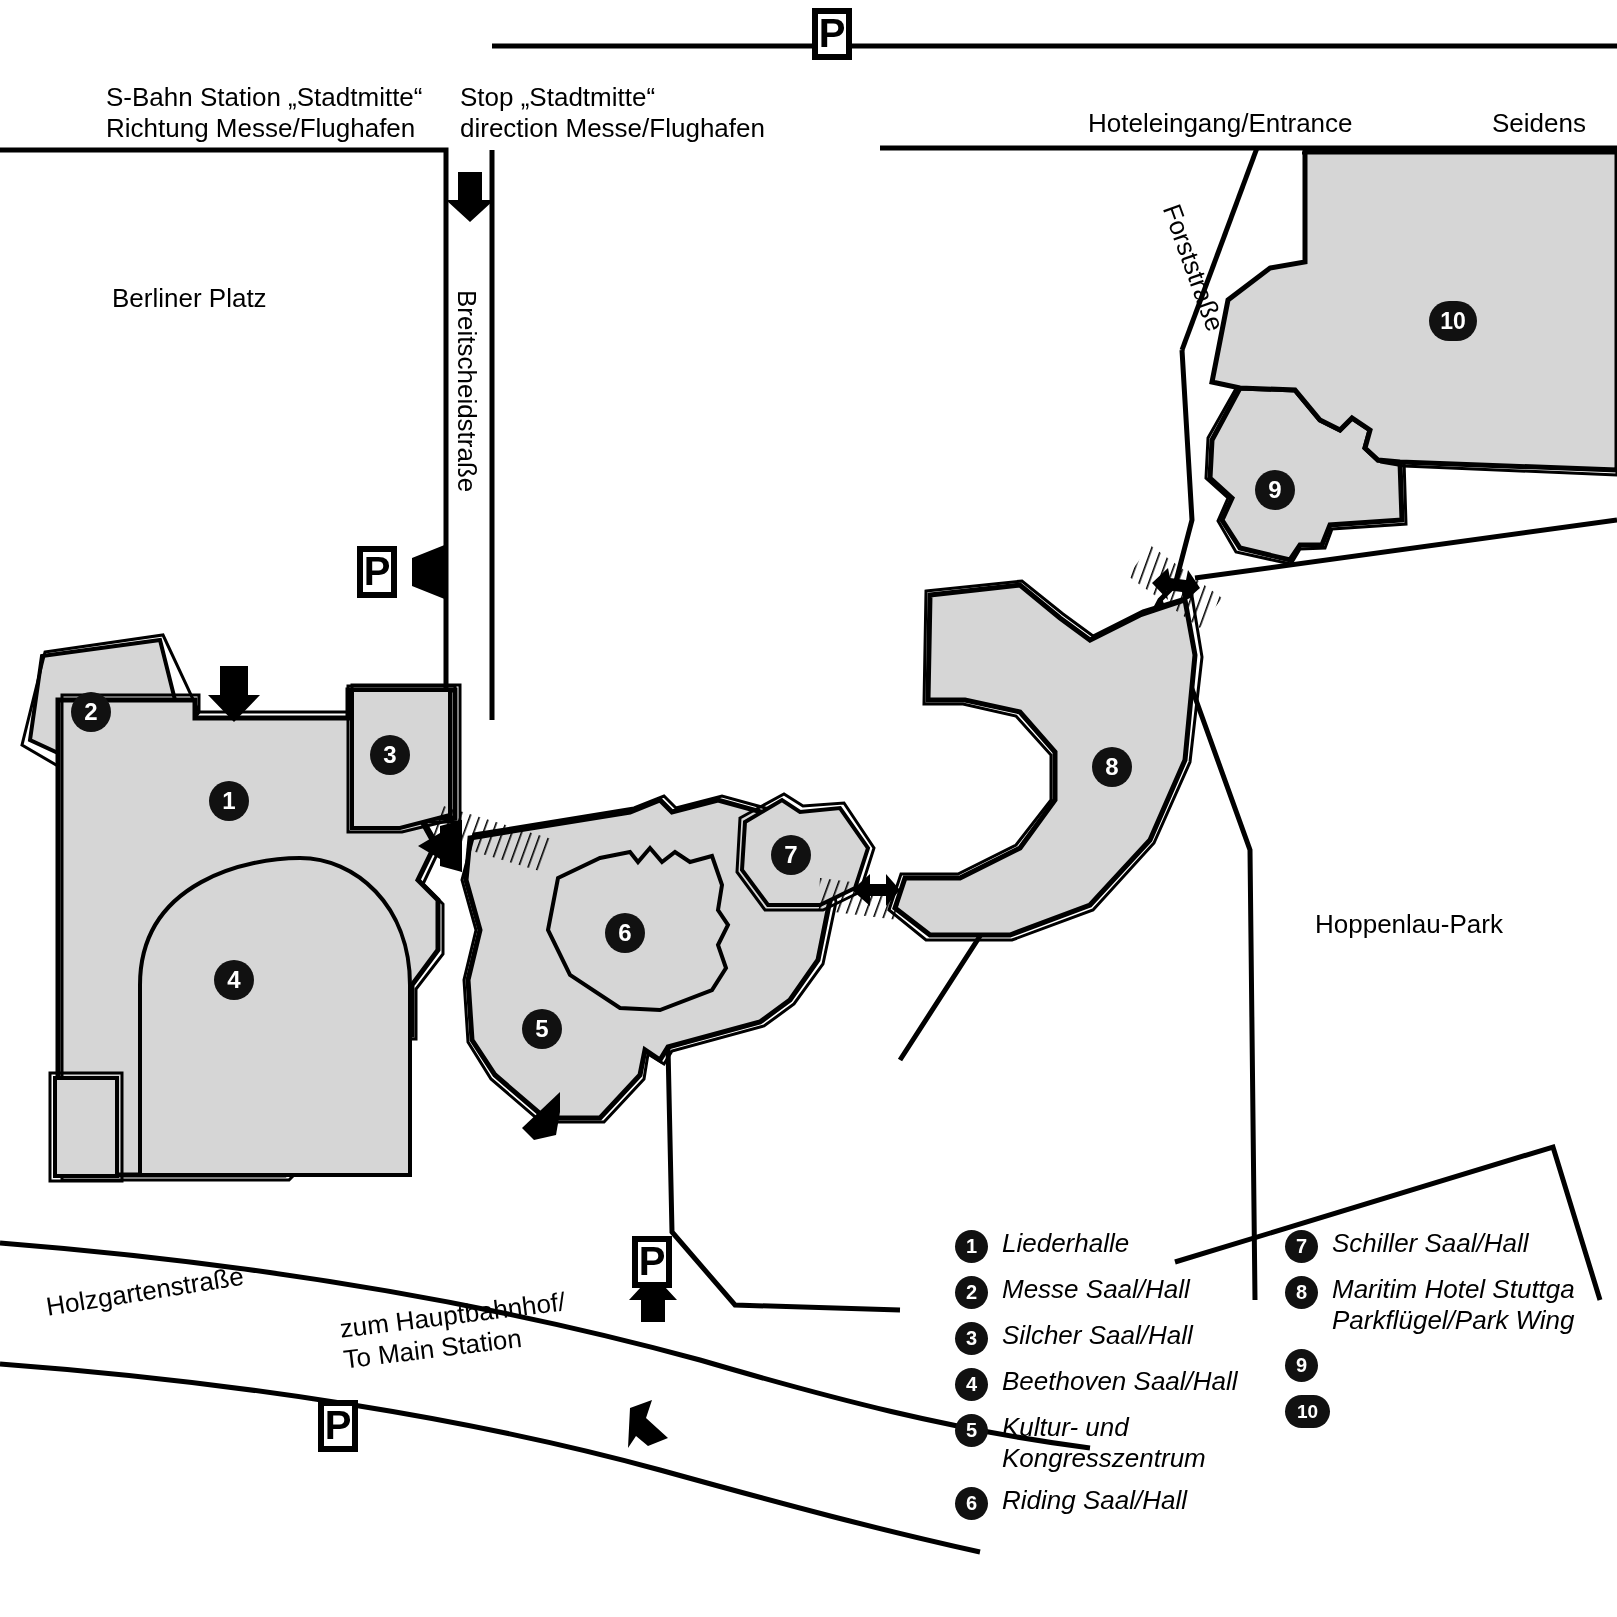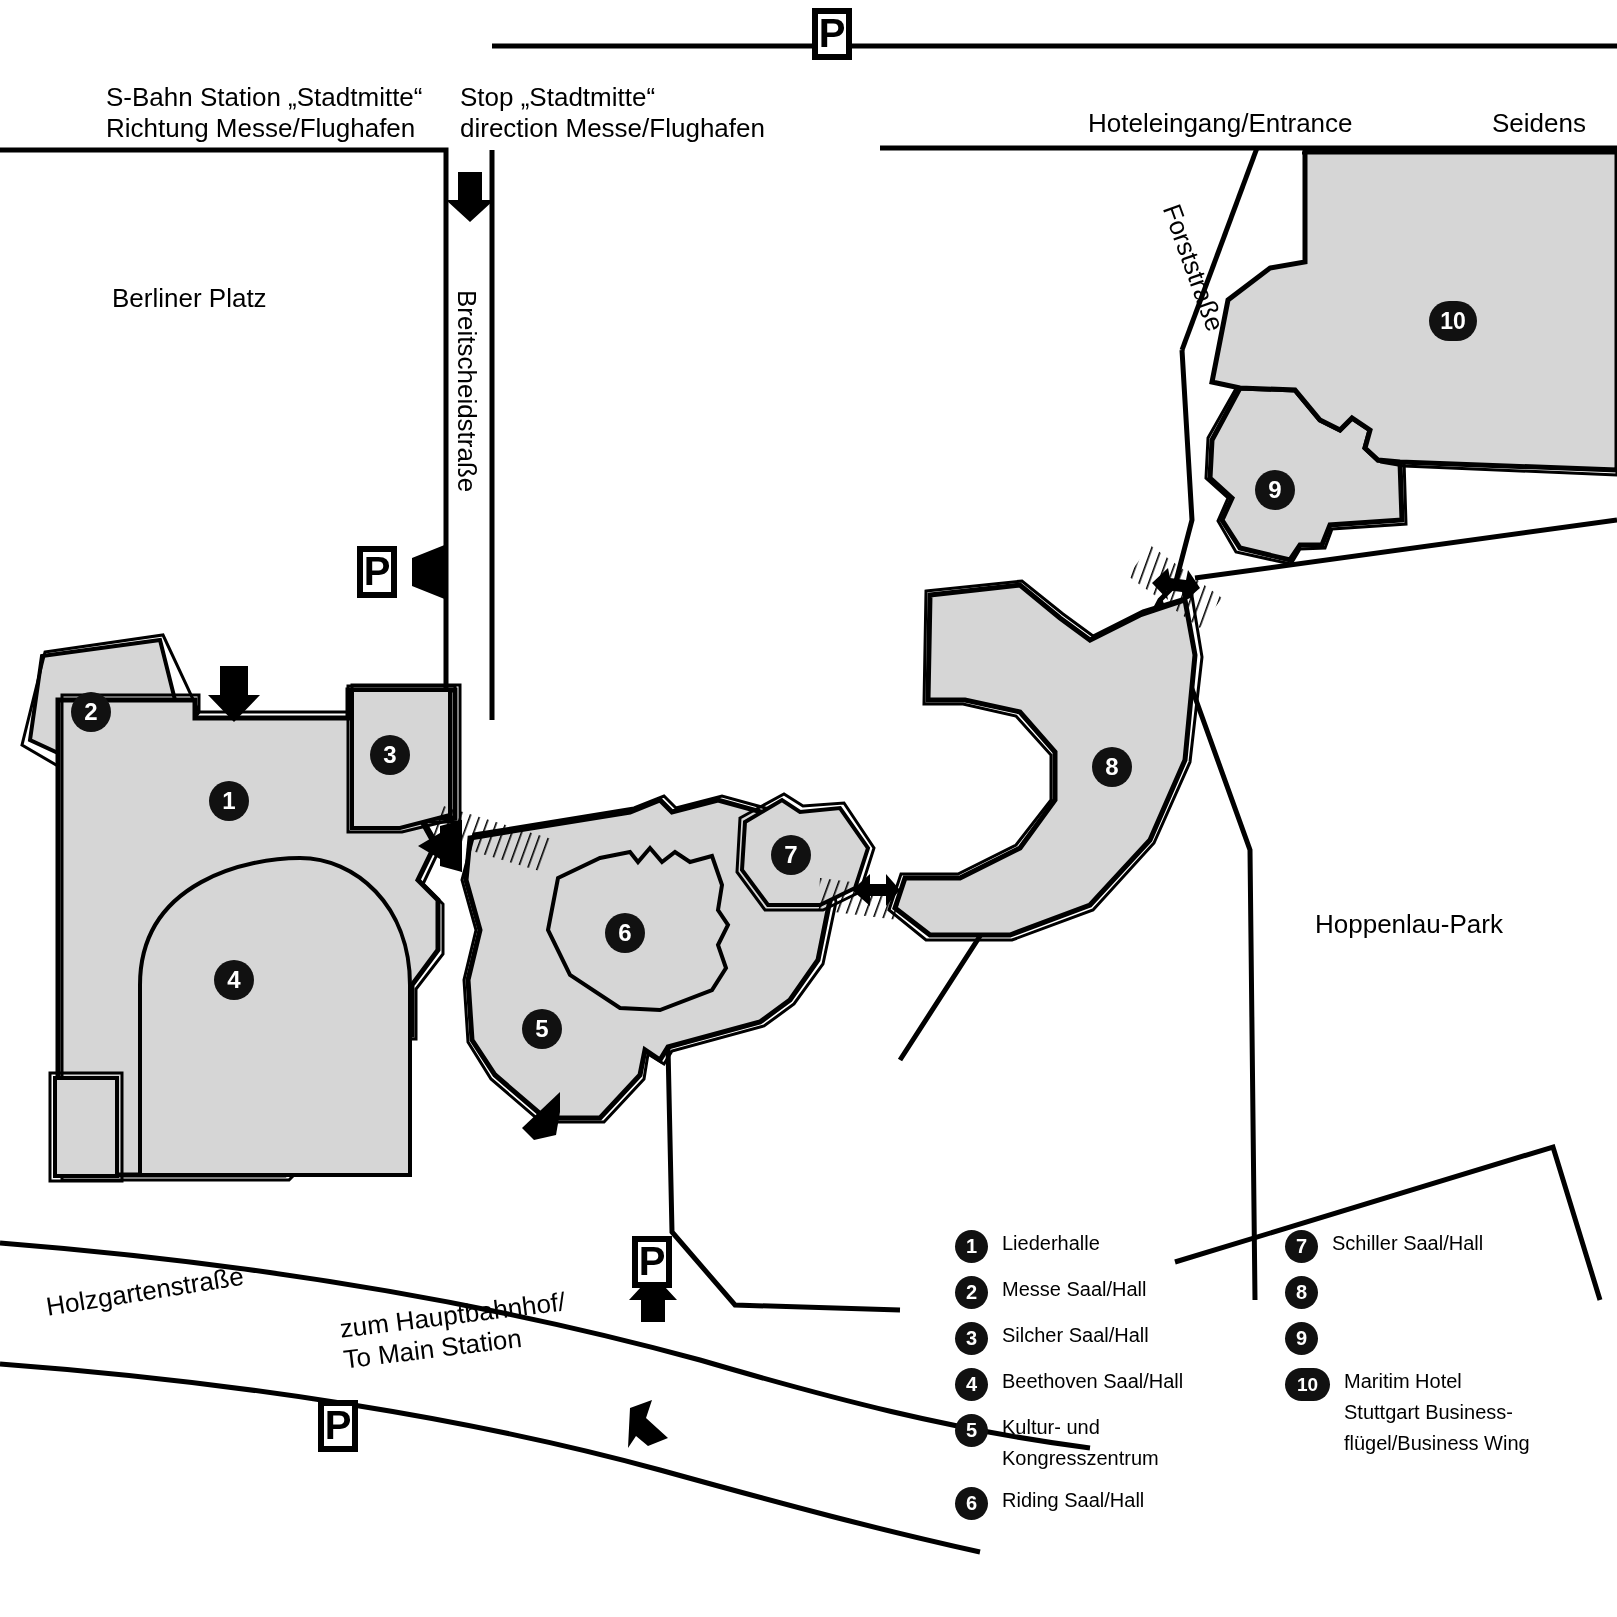--- a/index.html
+++ b/index.html
@@ -6,21 +6,21 @@
   body{font-family:"Liberation Sans","DejaVu Sans",sans-serif;color:#000;}
   #stage{position:relative;width:1617px;height:1617px;background:#fff;overflow:hidden;}
   #map{position:absolute;left:0;top:0;width:1617px;height:1617px;}
   .lbl{position:absolute;font-size:26px;line-height:31px;color:#000;white-space:pre;}
   .lbl.rot90{transform-origin:0 0;}
   .legend{position:absolute;}
   .legrow{display:flex;align-items:flex-start;margin-bottom:11px;}
   .legnum{flex:0 0 auto;width:33px;height:33px;border-radius:50%;background:#111;color:#fff;
           font-size:20px;font-weight:bold;display:flex;align-items:center;justify-content:center;
           margin-right:14px;margin-top:2px;}
-  .legtxt{font-size:20px;line-height:31px;white-space:pre;}
+  .legtxt{font-size:26px;line-height:31px;white-space:pre;font-style:italic;}
   .pbox{position:absolute;width:40px;height:52px;border:6px solid #000;background:#fff;
         display:flex;align-items:center;justify-content:center;box-sizing:border-box;}
   .pbox span{font-size:40px;font-weight:bold;line-height:1;margin-top:-3px;}
   .bignum{position:absolute;width:40px;height:40px;border-radius:50%;background:#111;color:#fff;
           font-size:24px;font-weight:bold;display:flex;align-items:center;justify-content:center;}
   .bignum.wide{width:48px;height:40px;border-radius:20px;font-size:23px;}
 </style>
 </head>
 <body>
 
@@ -276,29 +276,28 @@
     <div class="legrow">
       <div class="legnum">
           <span>7</span>
         </div>
       <div class="legtxt">Schiller Saal/Hall</div>
     </div>
     <div class="legrow">
       <div class="legnum">
           <span>8</span>
         </div>
+      <div class="legtxt">Maritim Hotel Stuttga
+Parkflügel/Park Wing</div>
     </div>
     <div class="legrow">
       <div class="legnum">
           <span>9</span>
         </div>
     </div>
     <div class="legrow">
       <div class="legnum wide" style="width:45px;border-radius:18px;font-size:19px;">
           <span>10</span>
         </div>
-      <div class="legtxt">Maritim Hotel
-Stuttgart Business-
-flügel/Business Wing</div>
     </div>
   </div>
 
 </div>
 
 </body></html>

